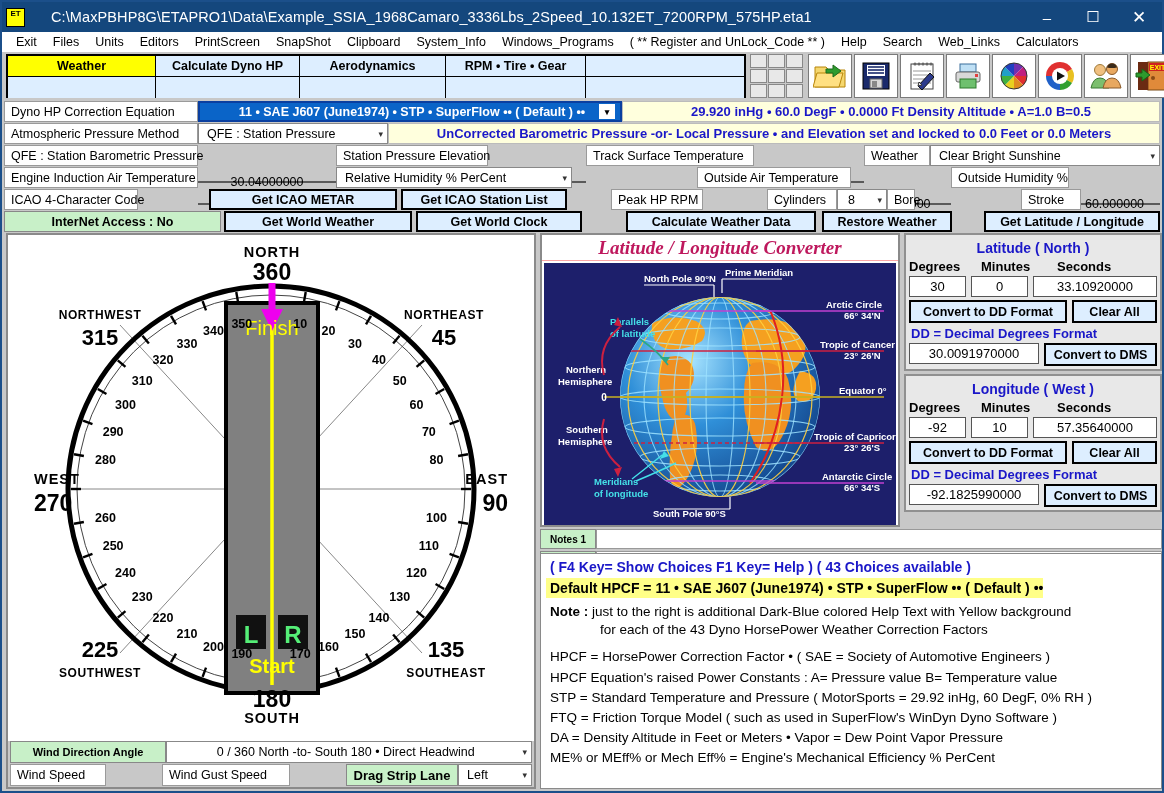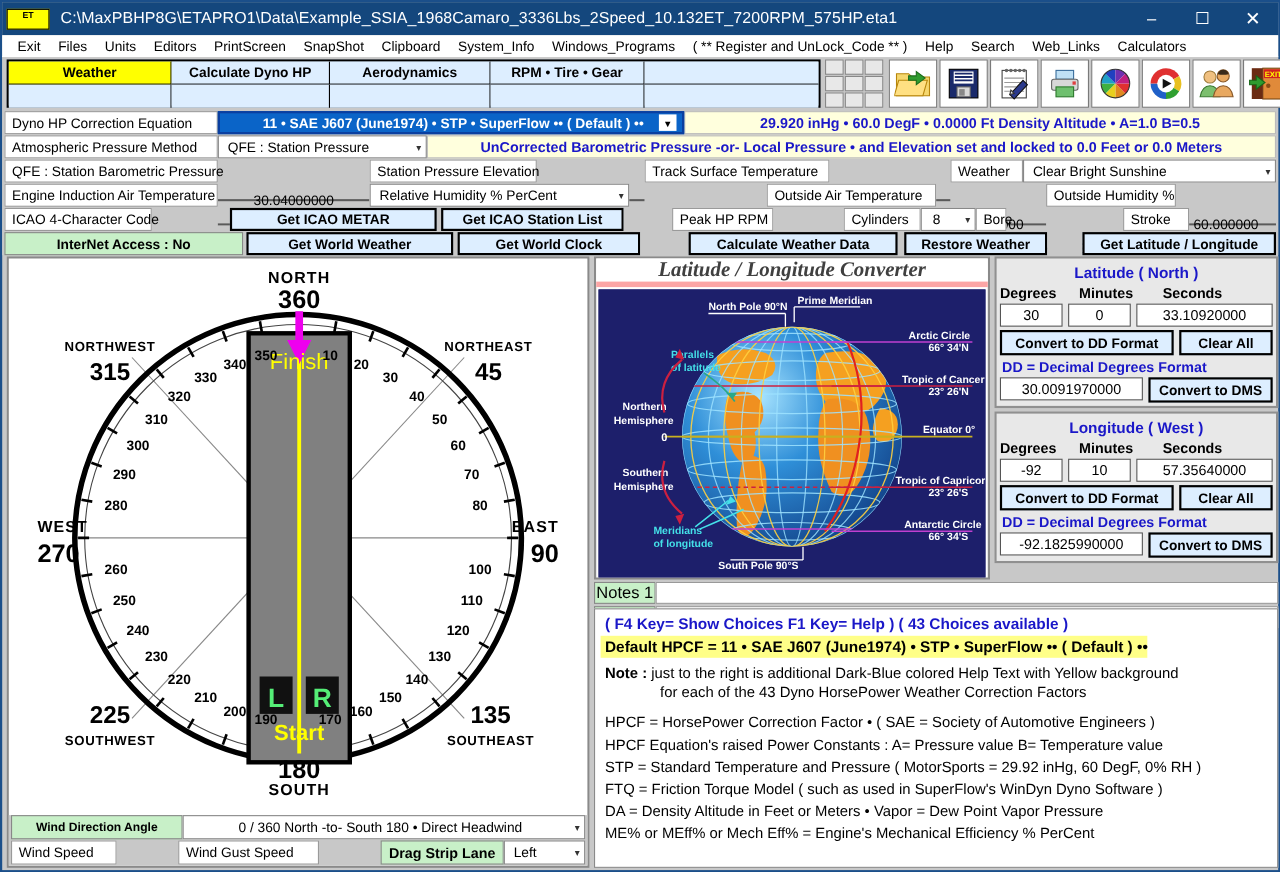--- a/index.html
+++ b/index.html
@@ -21,24 +21,24 @@
   
   .titlebar {
     height: 30px;
     background: #14477d;
     display: flex; align-items: center;
     color: #fff;
     font-size: 14px;
     padding: 0 0 0 4px;
   }
   .app-icon {
-    width: 39px; height: 19px;
+    width: 19px; height: 19px;
     background: #ffff00;
     border: 1px solid #000;
-    margin-right: 10px;
+    margin-right: 26px;
     font-size: 8px; font-weight: bold;
     color: #000; line-height: 8px;
     text-align: center; padding-top: 1px;
     font-family: "Liberation Sans", sans-serif;
   }
   .title-text { flex: 1; font-size: 14.5px; letter-spacing: .1px; }
   .win-btns { display: flex; height: 30px; }
   .win-btn {
     width: 46px; height: 30px;
     display: flex; align-items: center; justify-content: center;
@@ -179,44 +179,44 @@
 
   .llpanel {
     position: absolute; left: 0; top: 0;
     width: 360px; height: 294px;
     background: #ffffff;
     border: 2px solid #8a8a8a;
   }
   .lltitle {
     height: 26px; background: #fff;
     display: flex; align-items: center; justify-content: center;
-    color: #404040; font-weight: bold; font-style: italic;
+    color: #be185d; font-weight: bold; font-style: italic;
     font-size: 19px;
-    border-bottom: 5px solid #fca5a5;
+    border-bottom: 1px solid #fca5a5;
     font-family: "Liberation Serif", serif;
   }
   .globebox { position: absolute; left: 2px; top: 28px; width: 352px; height: 262px; background: #1d1f6b; overflow: hidden; }
 
   .latlonpanel { position: absolute; left: 364px; top: 0; width: 258px; height: 294px; }
   .card {
     background: #e8e8e8;
     border: 2px solid #909090;
     padding: 3px;
     margin-bottom: 3px;
   }
   .cardtitle { text-align: center; color: #1a17c8; font-weight: bold; font-size: 14px; padding: 2px 0 3px; }
   .hdr3 { display: flex; font-size: 13px; font-weight: bold; padding: 0 0 2px 0; }
   .hdr3 > div { text-align: left; }
   .row3 { display: flex; gap: 5px; }
   .llfld { background: #fff; border: 1px solid #555; height: 21px; display: flex; align-items: center; justify-content: center; font-size: 13px; }
   .llbtn { background: #ddeeff; border: 2px solid #000; font-weight: bold; font-size: 12.5px; height: 23px; display: flex; align-items: center; justify-content: center; }
   .ddlabel { color: #1a17c8; font-weight: bold; font-size: 13px; padding: 3px 0 2px 2px; }
 
   .notesrow { display: flex; height: 20px; margin-bottom: 2px; }
-  .noteslbl { width: 56px; background: #c8f0c8; border: 1px solid #888; font-size: 15px; font-weight: normal; display: flex; align-items: center; justify-content: center; }
+  .noteslbl { width: 56px; background: #c8f0c8; border: 1px solid #888; font-size: 10px; font-weight: bold; display: flex; align-items: center; justify-content: center; }
   .notesfld { flex: 1; background: #fff; border: 1px solid #999; }
 
   .helppanel {
     position: absolute; left: 0; top: 320px;
     width: 622px; height: 236px;
     background: #ffffff;
     border: 1px solid #8a8a8a;
     padding: 3px 5px;
   }
   .hl1 { color: #1a17c8; font-weight: bold; font-size: 14px; padding: 2px 0 3px 4px; }

